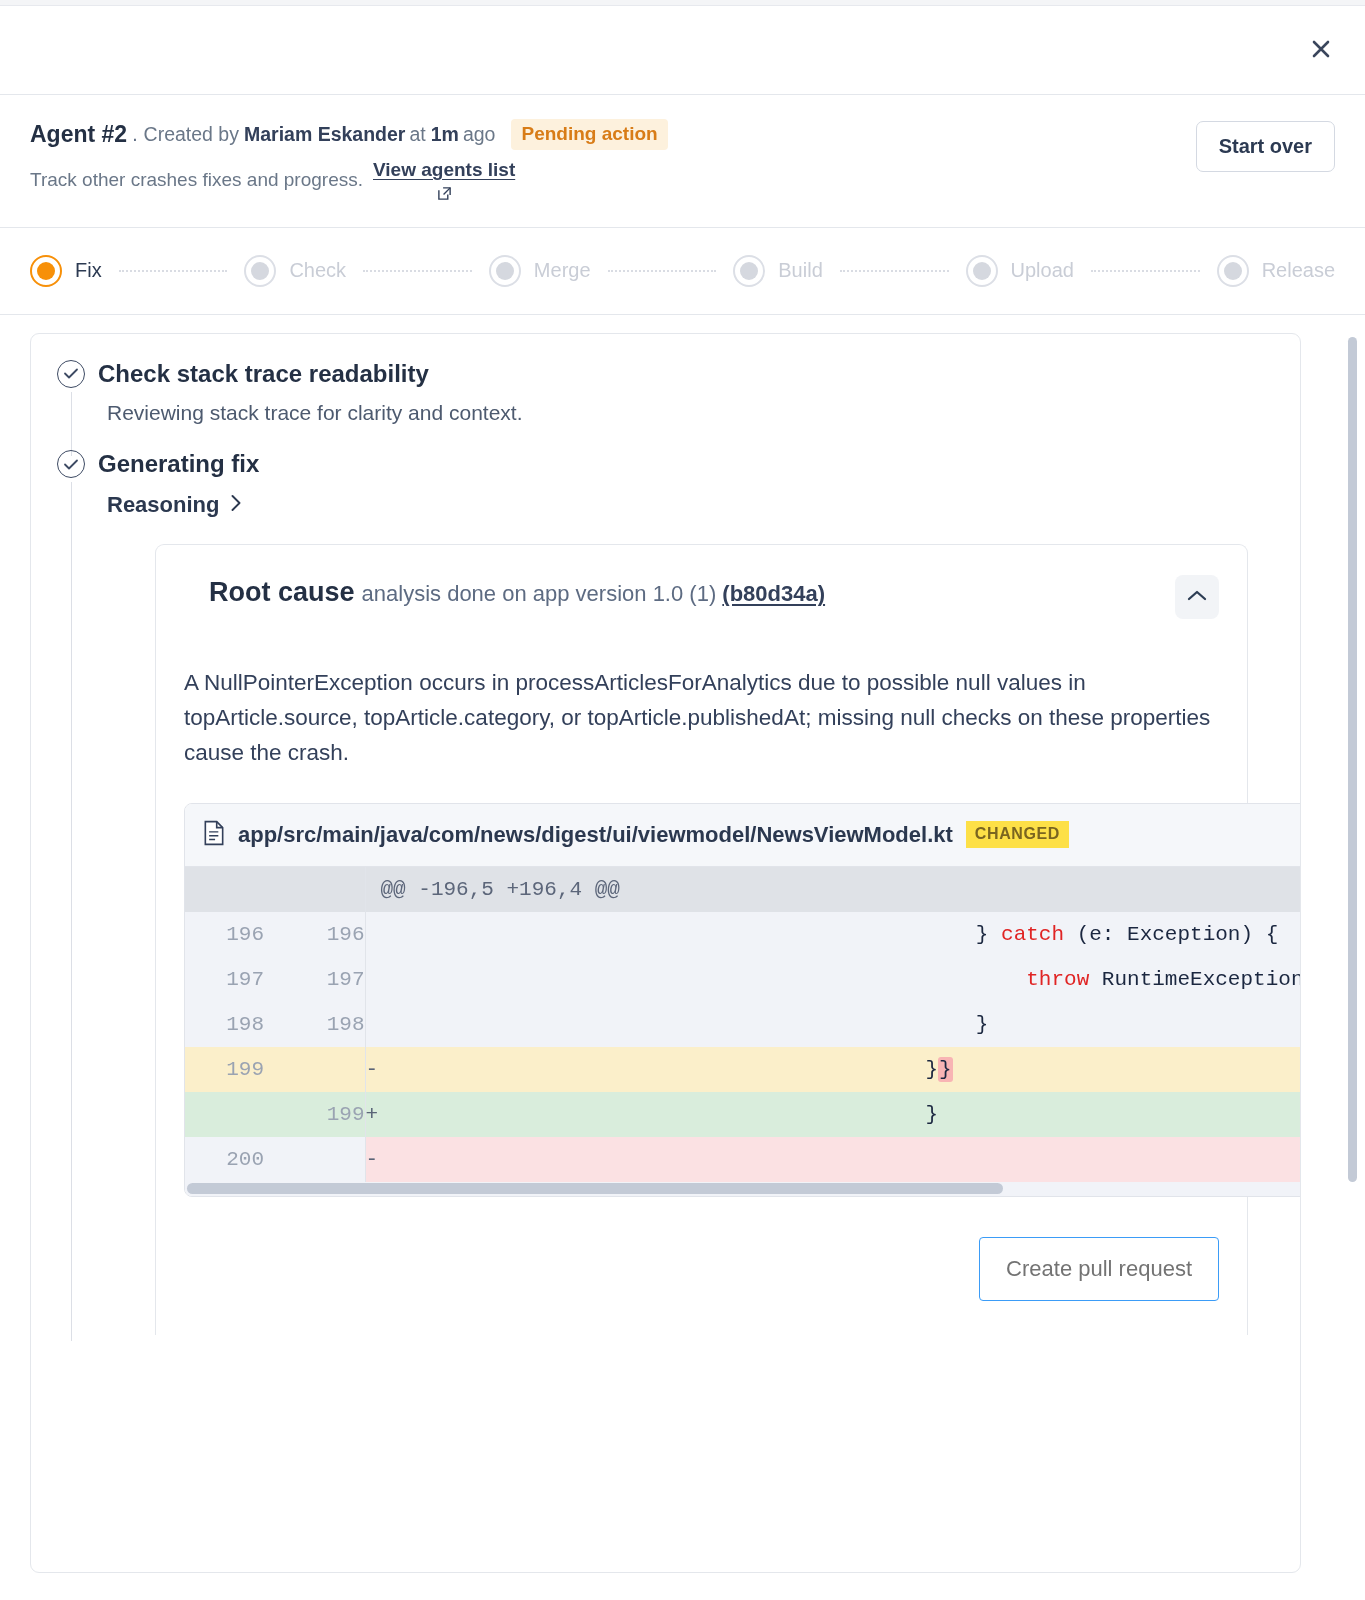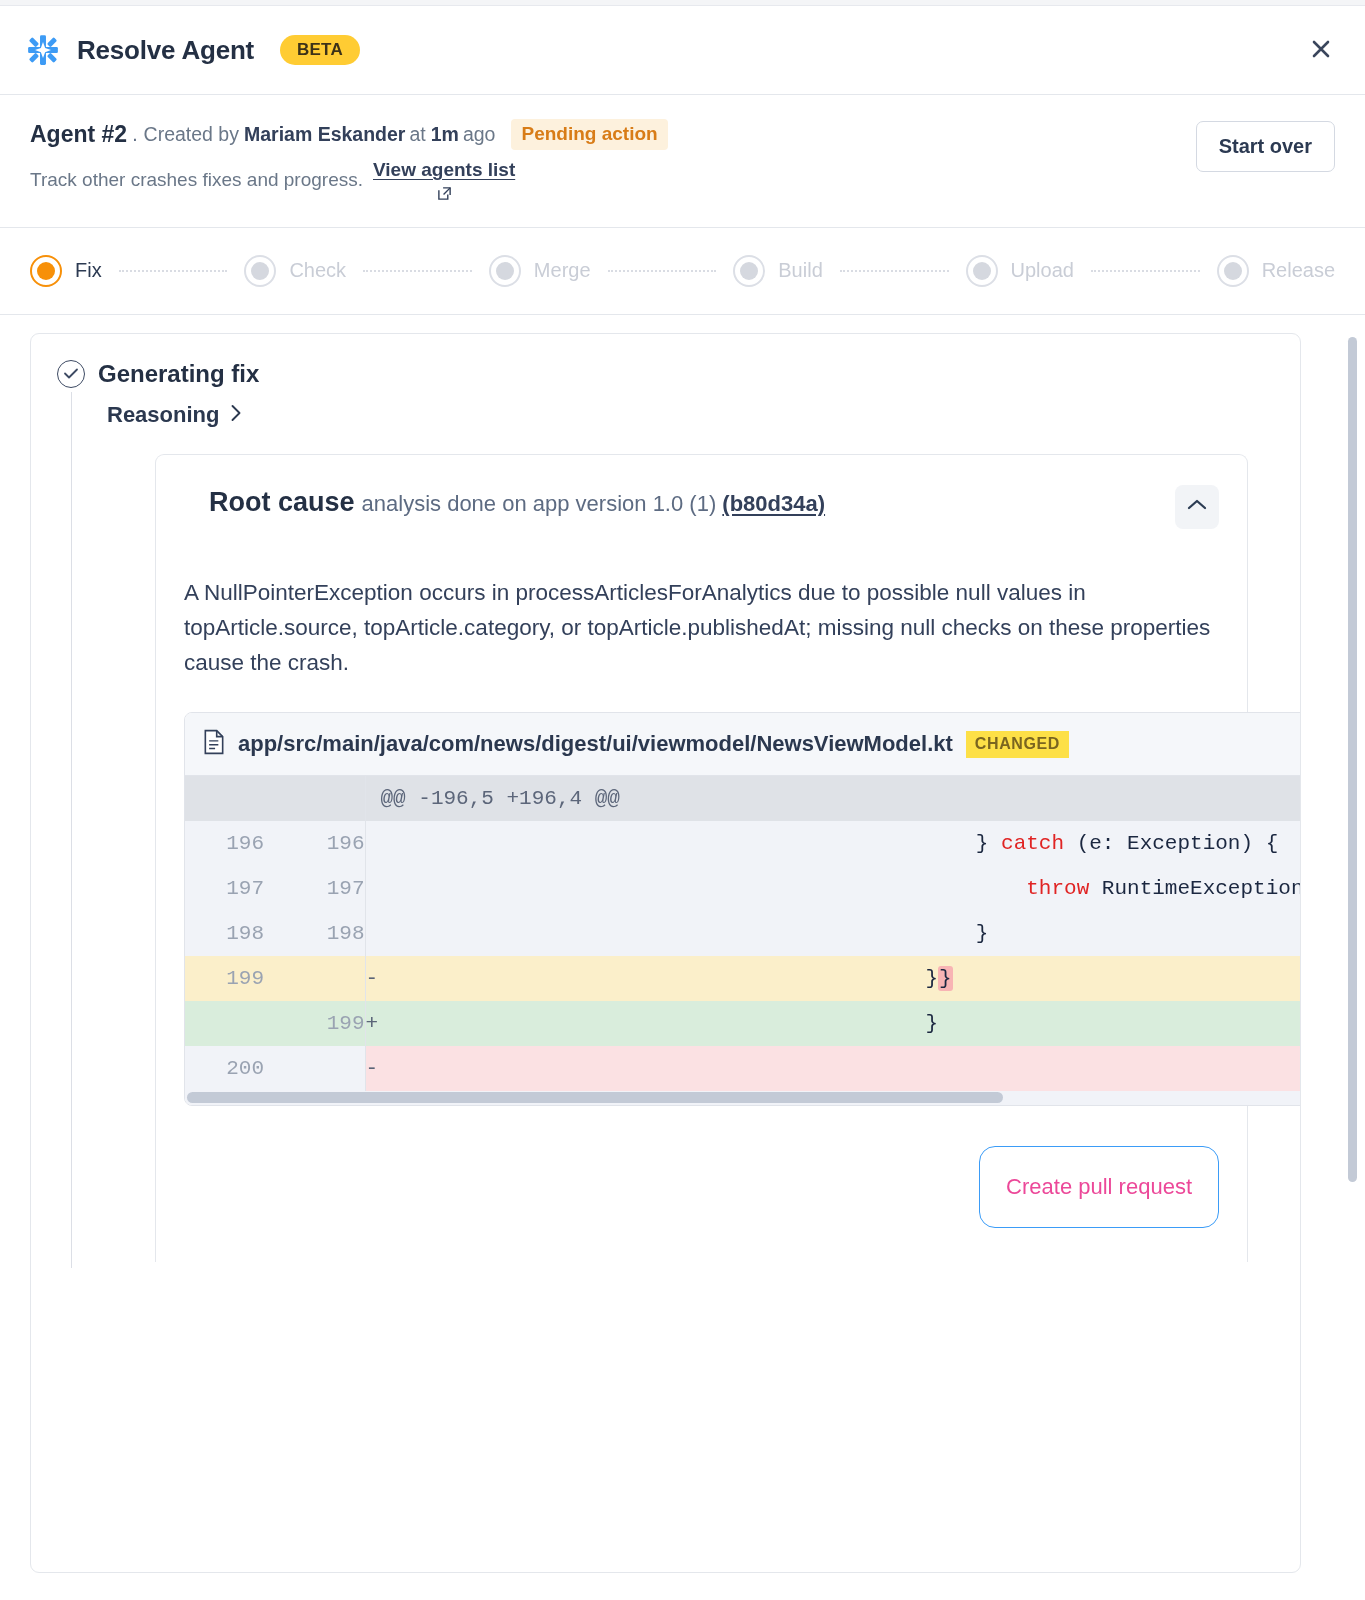--- a/index.html
+++ b/index.html
@@ -399,25 +399,25 @@
 
   .pr-row {
     display: flex;
     justify-content: flex-end;
     margin-top: 40px;
     padding-right: 0px;
   }
   .pr-btn {
     background: #fff;
     border: 1.5px solid #3b9cf7;
-    color: #ec4899;
+    color: #737373;
     font-size: 22px;
     font-weight: 400;
-    padding: 27px 26px;
-    border-radius: 16px;
+    padding: 18px 26px;
+    border-radius: 4px;
     cursor: pointer;
     font-family: inherit;
   }
 
   
   .vscroll {
     position: absolute;
     right: 8px; top: 22px;
     width: 9px;
     height: 1140px;
@@ -431,37 +431,20 @@
   }
 </style>
 </head>
 <body>
 
 <div id="app">
 
   <div class="top-strip"></div>
 
   <div class="titlebar">
-    <div class="brand">
-      <span>
-        <svg class="spark-icon" viewBox="0 0 32 32" aria-hidden="true">
-          <g fill="#3d9bf5">
-            <rect x="13.2" y="2" width="5.6" height="28" rx="1.2"></rect>
-            <rect x="2" y="13.2" width="28" height="5.6" rx="1.2"></rect>
-            <rect x="5.2" y="4.2" width="4.6" height="9" rx="1.2" transform="rotate(-45 7.5 8.7)"></rect>
-            <rect x="22.2" y="4.2" width="4.6" height="9" rx="1.2" transform="rotate(45 24.5 8.7)"></rect>
-            <rect x="5.2" y="18.8" width="4.6" height="9" rx="1.2" transform="rotate(45 7.5 23.3)"></rect>
-            <rect x="22.2" y="18.8" width="4.6" height="9" rx="1.2" transform="rotate(-45 24.5 23.3)"></rect>
-          </g>
-          <path d="M16 8.5 L18 14 L23.5 16 L18 18 L16 23.5 L14 18 L8.5 16 L14 14 Z" fill="#ffffff"></path>
-        </svg>
-      </span>
-      <span class="app-title">Resolve Agent</span>
-      <span class="beta-badge">BETA</span>
-    </div>
     <div class="titlebar-spacer"></div>
     <button class="close-btn">
       <span>
         <svg width="22" height="22" viewBox="0 0 22 22" aria-hidden="true">
           <path d="M4 4 L18 18 M18 4 L4 18" stroke="#3a465c" stroke-width="2.6" stroke-linecap="round"></path>
         </svg>
       </span>
     </button>
   </div>
 
@@ -538,20 +521,33 @@
     </div>
   </div>
 
   <div class="body-area">
 
     <div class="main-card">
 
 
       <div class="steps-list">
 
+        <div class="task">
+          <span class="task-rail"></span>
+          <div class="task-head">
+            <span class="check-circle">
+              <svg width="16" height="13" viewBox="0 0 16 13" aria-hidden="true">
+                <path d="M2 6.5 L6 10.5 L14 2.5" fill="none" stroke="#3d4a63" stroke-width="1.8" stroke-linecap="round" stroke-linejoin="round"></path>
+              </svg>
+            </span>
+            <span class="task-title">Check stack trace readability</span>
+          </div>
+          <div class="task-sub">Reviewing stack trace for clarity and context.</div>
+          <div class="task-spacer"></div>
+        </div>
 
         <div class="task">
           <span class="task-rail"></span>
           <div class="task-head">
             <span class="check-circle">
               <svg width="16" height="13" viewBox="0 0 16 13" aria-hidden="true">
                 <path d="M2 6.5 L6 10.5 L14 2.5" fill="none" stroke="#3d4a63" stroke-width="1.8" stroke-linecap="round" stroke-linejoin="round"></path>
               </svg>
             </span>
             <span class="task-title">Generating fix</span>

